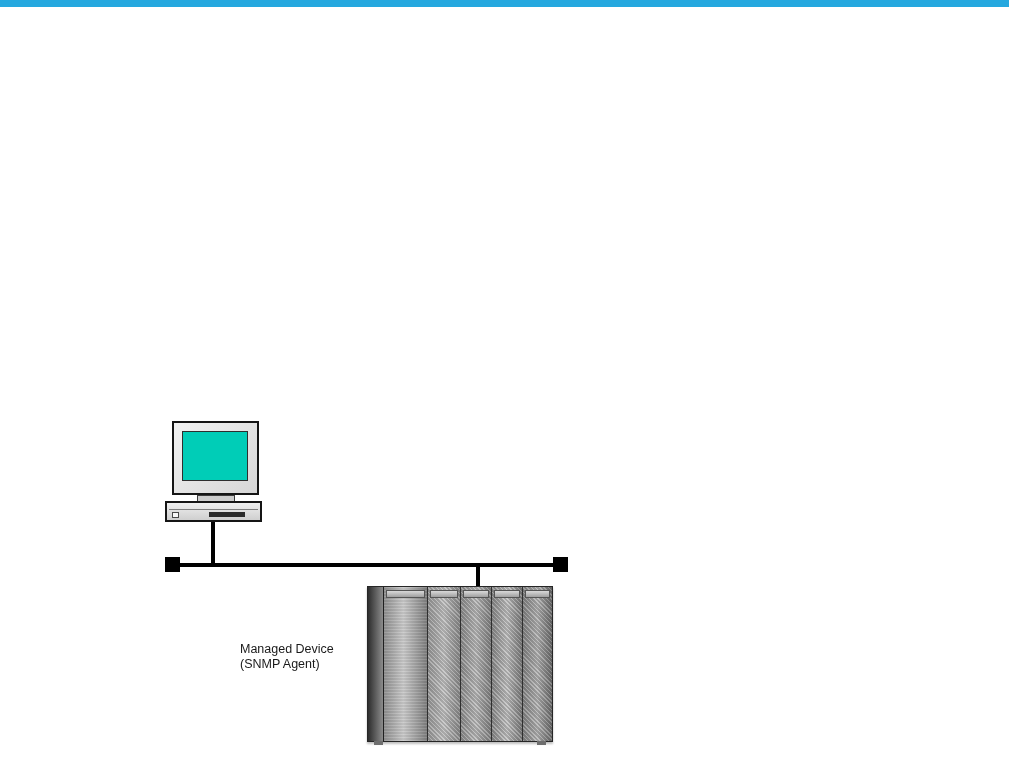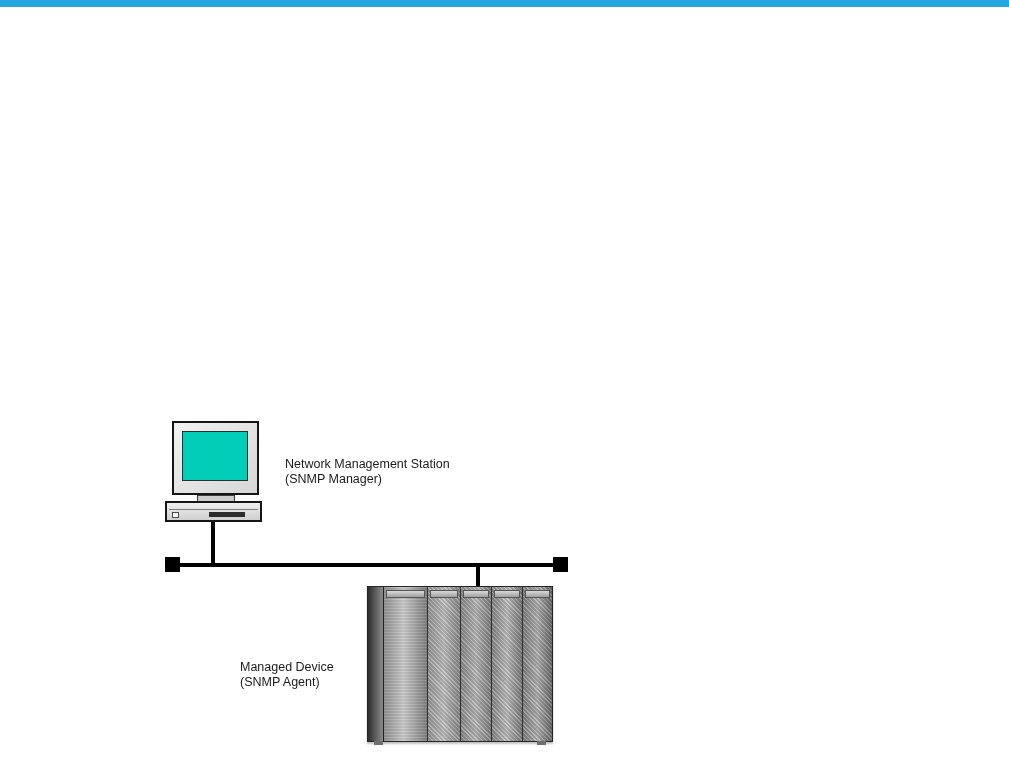--- a/index.html
+++ b/index.html
@@ -174,21 +174,21 @@
 
   
   .label {
     position: absolute;
     font-size: 12.5px;
     line-height: 15px;
     color: #1a1a1a;
     white-space: nowrap;
   }
   .label-nms { left: 285px; top: 457px; }
-  .label-device { left: 240px; top: 660px; }
+  .label-device { left: 240px; top: 642px; }
 </style>
 </head>
 <body>
 
 <div class="page">
 
   <div class="top-bar"></div>
 
   <div class="monitor">
     <div class="screen"></div>
@@ -210,23 +210,19 @@
     <div class="rack-side"></div>
     <div class="rack-panel p1"></div>
     <div class="rack-panel p2"></div>
     <div class="rack-panel p3"></div>
     <div class="rack-panel p4"></div>
     <div class="rack-panel p5"></div>
     <div class="rack-foot f1"></div>
     <div class="rack-foot f2"></div>
   </div>
 
-  <div class="label label-nms">
-    <div>Network Management Station</div>
-    <div>(SNMP Manager)</div>
-  </div>
 
   <div class="label label-device">
     <div>Managed Device</div>
     <div>(SNMP Agent)</div>
   </div>
 
 </div>
 
 </body></html>

